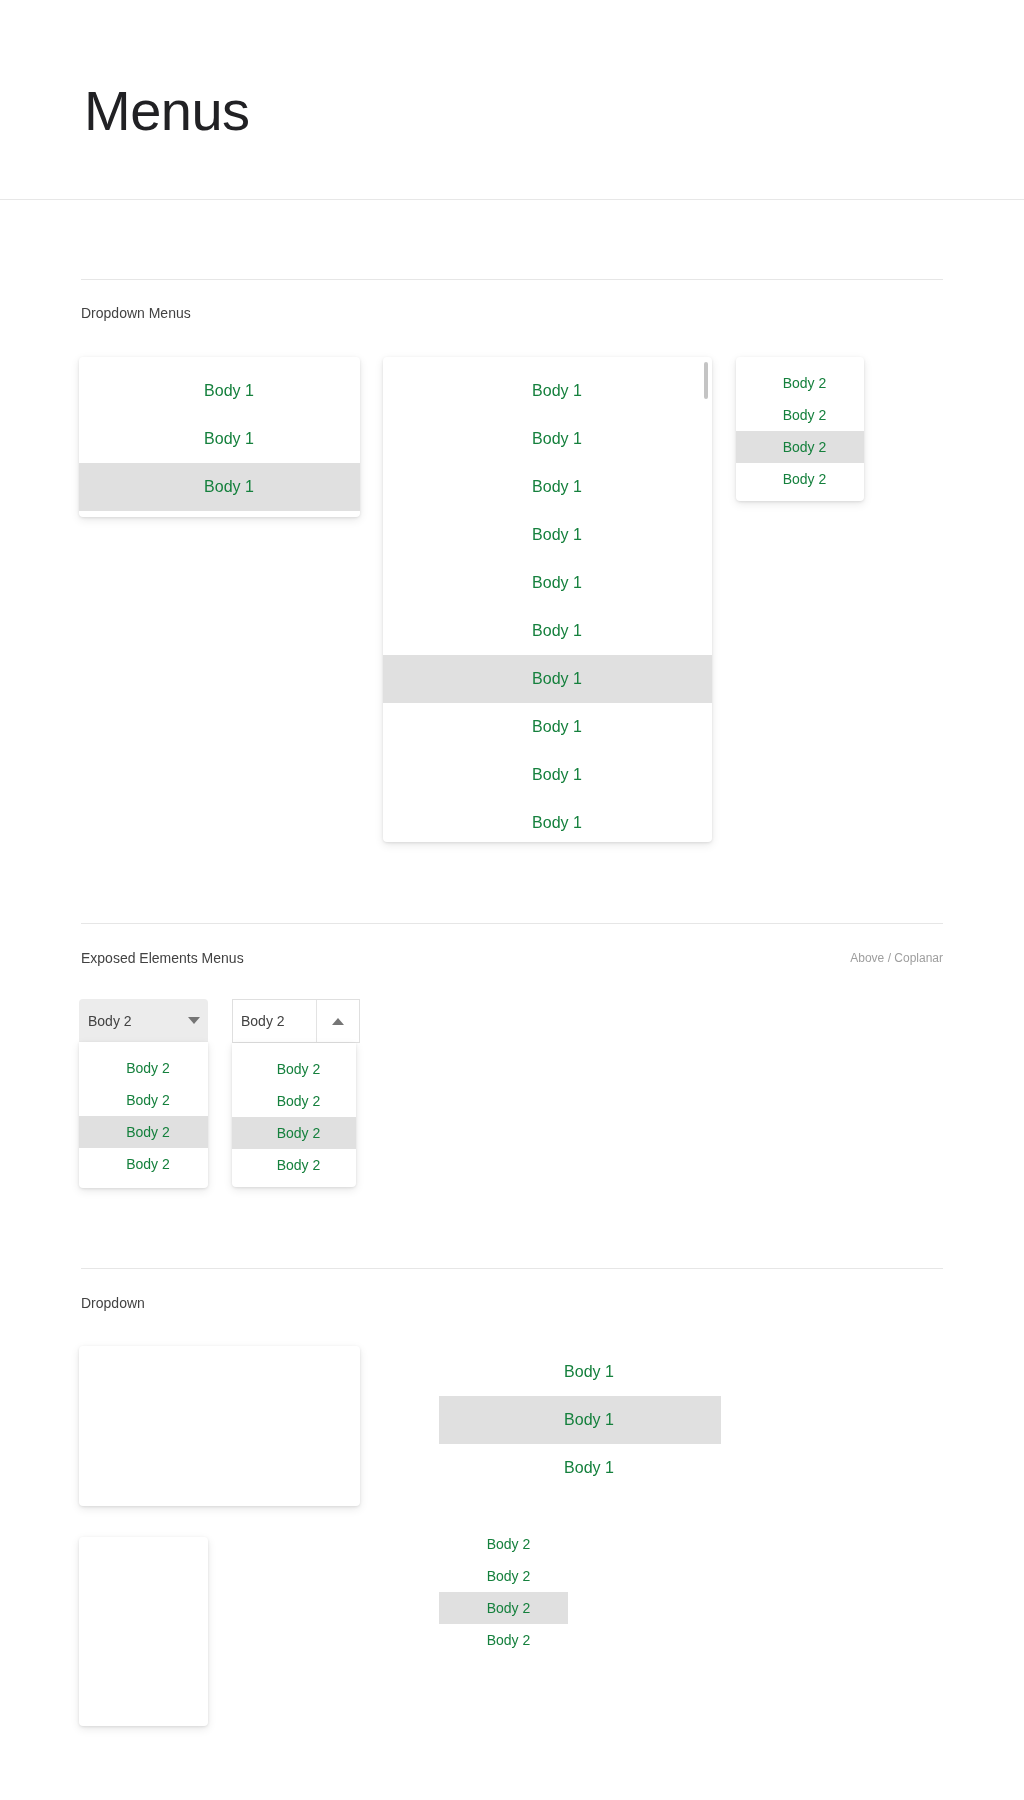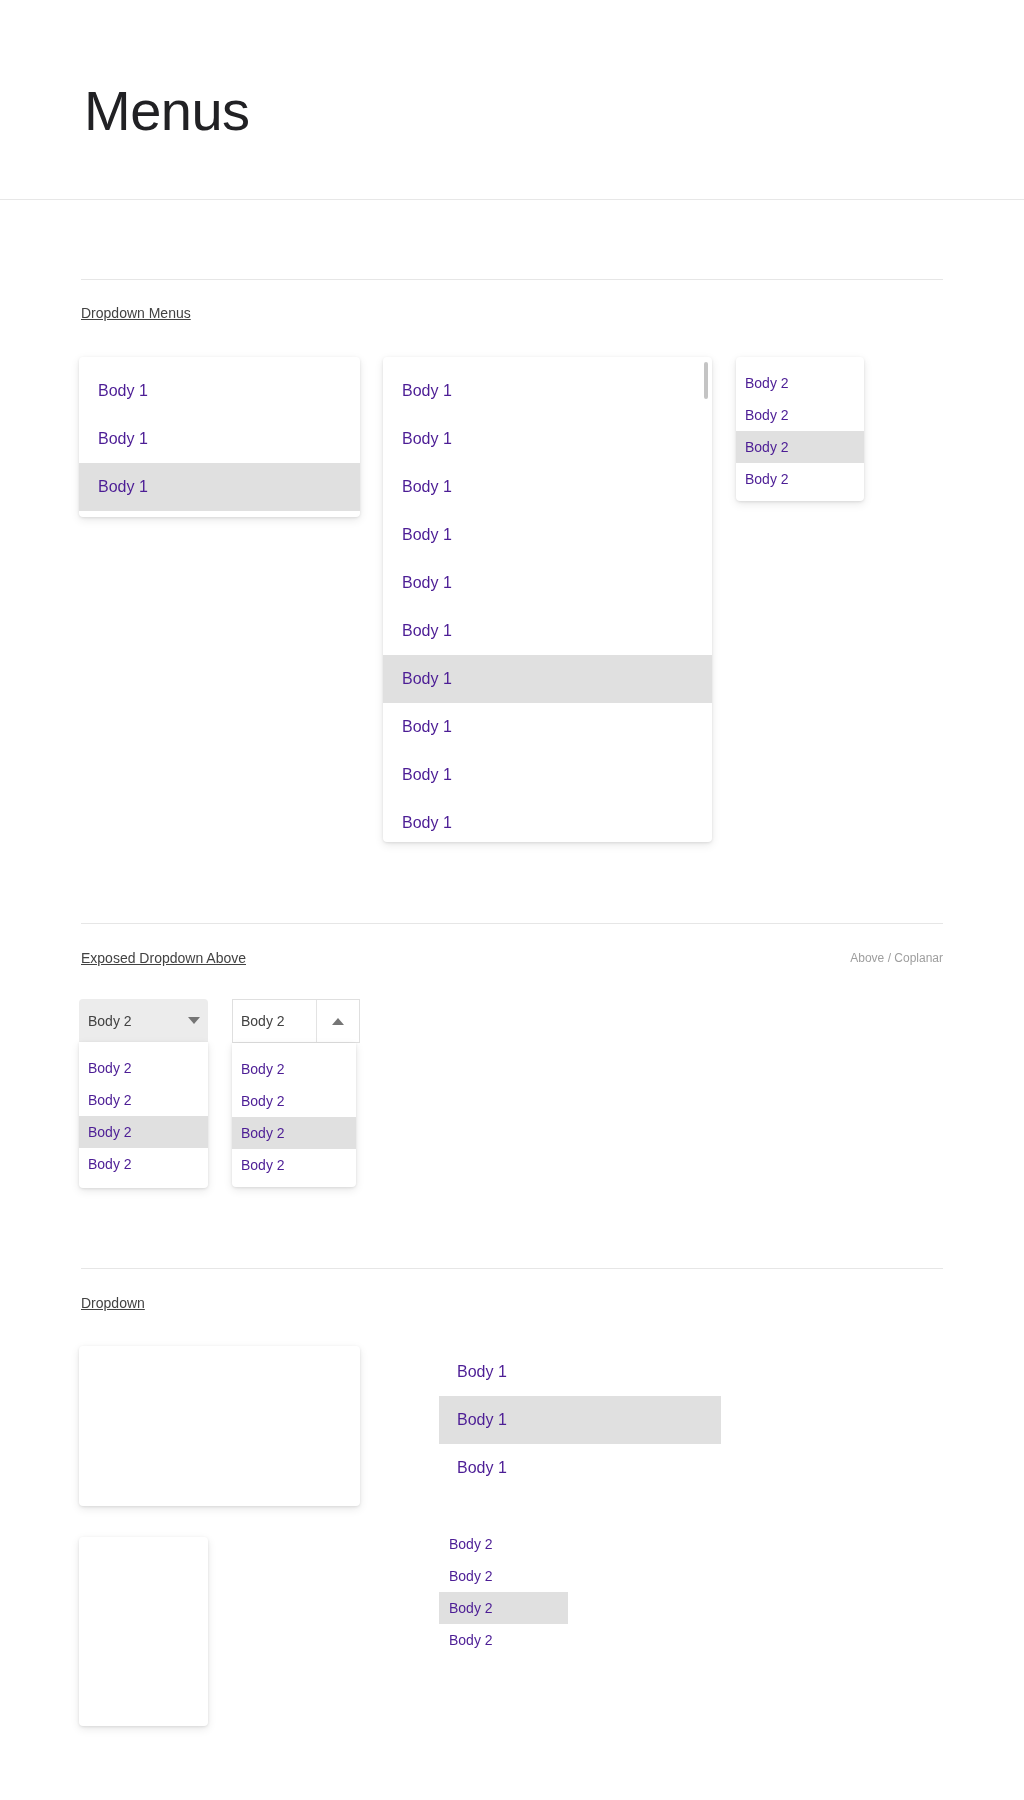--- a/index.html
+++ b/index.html
@@ -24,39 +24,40 @@
     color:#212124;
     letter-spacing:-0.5px;
   }
   .rule-full {
     height:1px; background:#e7e7e7;
   }
   .rule-section {
     height:1px; background:#e6e6e6;
   }
   .section-label {
-    font-size:14px; color:#424242;text-decoration:underline;
+    font-size:14px; color:#424242;
   }
   .section-meta {
     font-size:12px; color:#9e9e9e; text-align:right;
   }
 
   .menu-card {
     background:#ffffff;
     border-radius:4px;
     box-shadow:0 1px 3px rgba(0,0,0,0.10), 0 3px 10px rgba(0,0,0,0.09);
     overflow:hidden;
   }
   .pt10 { padding-top:10px; }
 
   .menu-item {
     display:flex; align-items:center;
-    color:#4c1d95;
+    color:#15803d;
     cursor:default;
     white-space:nowrap;
+    justify-content:center;
   }
   .mi-lg { height:48px; font-size:16px; padding-left:19px; }
   .mi-sm { height:32px; font-size:14px; padding-left:9px;  }
   .mi-sm2 { height:32px; font-size:14px; padding-left:10px; }
   .mi-lg2 { height:48px; font-size:16px; padding-left:18px; }
   .menu-item.selected { background:#e0e0e0; }
 
   .scroll-thumb {
     width:4px; height:37px;
     background:#c4c4c4;
@@ -174,21 +175,21 @@
       </div>
       <div class="menu-item mi-sm selected">
         <span>Body 2</span>
       </div>
       <div class="menu-item mi-sm">
         <span>Body 2</span>
       </div>
     </div>
 
   <div class="abs rule-section" style="left:81px; top:923px; width:862px;"></div>
-  <div class="abs section-label" style="left:81px; top:950px;">Exposed Dropdown Above</div>
+  <div class="abs section-label" style="left:81px; top:950px;">Exposed Elements Menus</div>
   <div class="abs section-meta" style="right:81px; top:951px;">Above / Coplanar</div>
 
   <div class="abs exposed-trigger-filled" style="left:79px; top:999px; width:129px; height:43px;">
     <span class="value">Body 2</span>
     <span class="caret-slot">
       <span class="caret-down"></span>
     </span>
   </div>
   <div class="abs menu-card pt10" style="left:79px; top:1042px; width:129px; height:146px; border-radius:0 0 4px 4px;">
       <div class="menu-item mi-sm">

